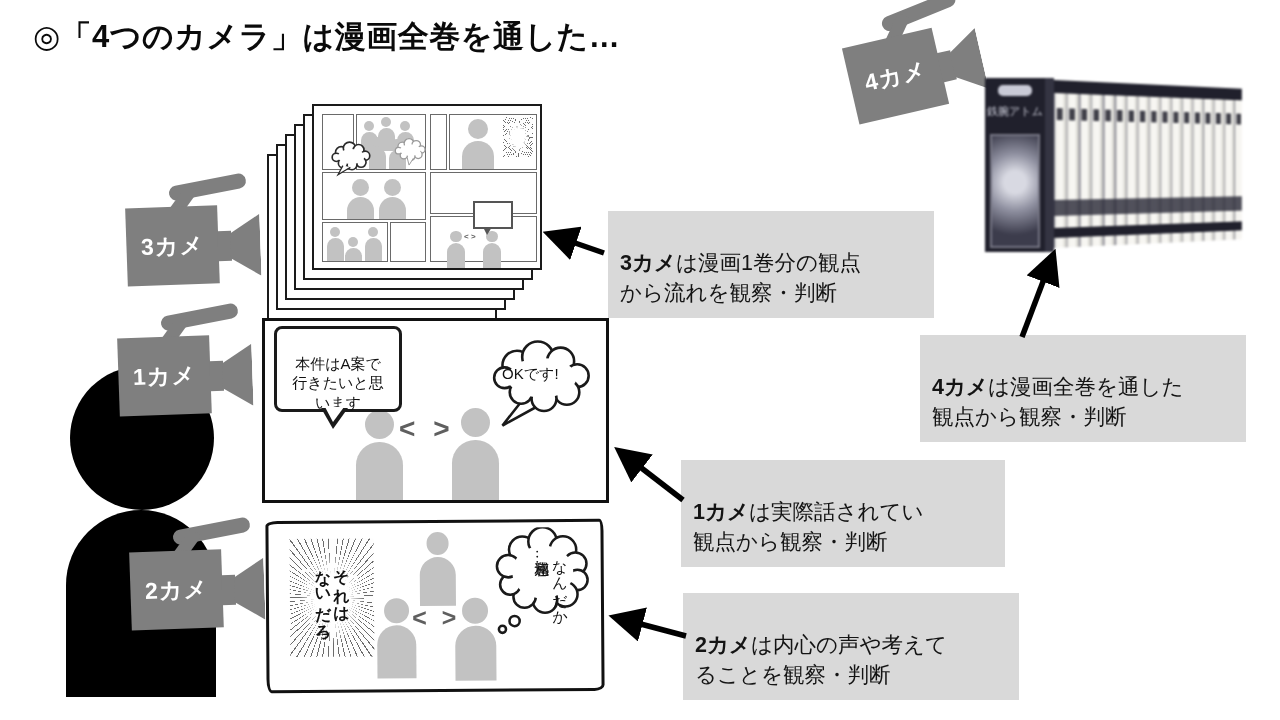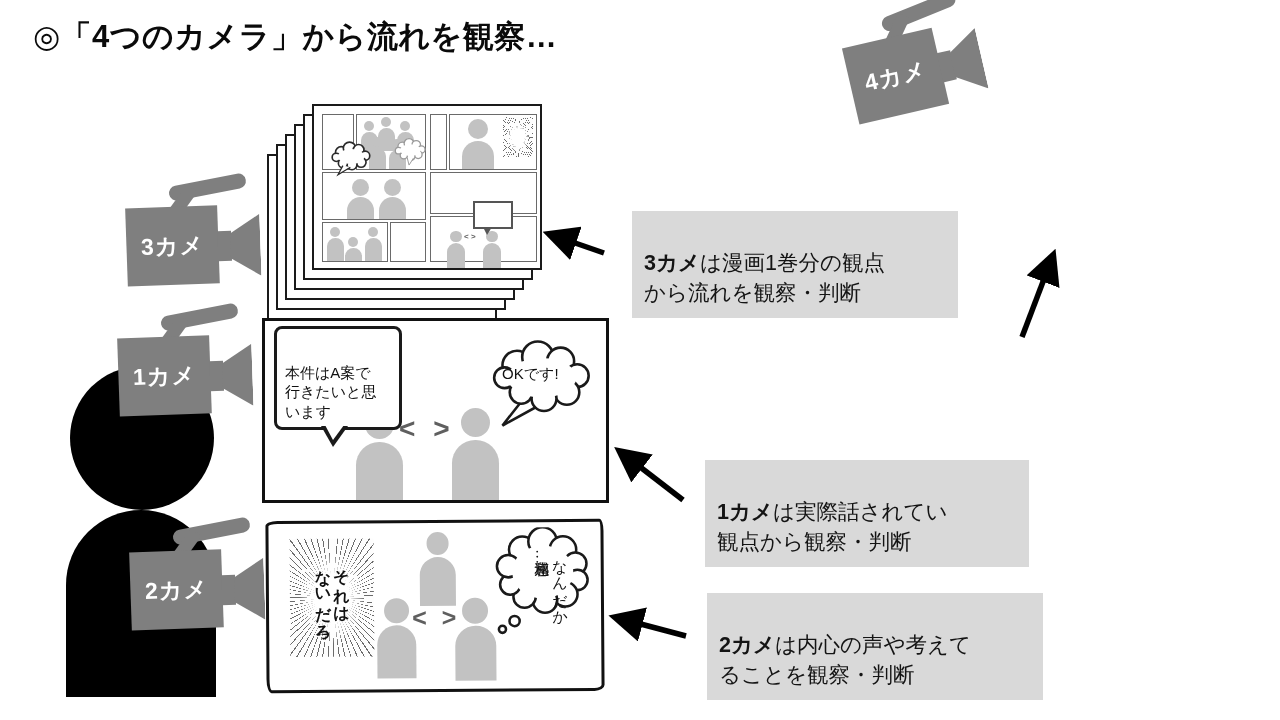--- a/index.html
+++ b/index.html
@@ -34,31 +34,31 @@
   .mini-panel{position:absolute;background:#fff;border:1.5px solid #6a6a6a;overflow:hidden;}
   .burst{background:
      radial-gradient(closest-side,#ffffff 40%,rgba(255,255,255,0) 78%),
      repeating-conic-gradient(#6b6b6b 0deg .9deg,#fdfdfd .9deg 5.4deg);}
   .chev{font-weight:900;color:#5f5f5f;}
   
   .panel1{left:262px;top:318px;width:341px;height:179px;background:#fff;border:3px solid #111;overflow:hidden;}
   .panel2{left:266px;top:520px;width:332px;height:166px;background:#fff;border:3px solid #111;overflow:hidden;
           border-radius:12px 4px 10px 5px / 5px 12px 6px 14px;transform:rotate(-0.4deg);}
   .bubble-rect{position:absolute;left:9px;top:5px;width:106px;height:70px;background:#fff;border:3px solid #1a1a1a;border-radius:8px;
-               padding:14px 8px;font-size:15px;line-height:1.3;white-space:pre-line;z-index:3;}
+               padding:5px 8px;font-size:15px;line-height:1.3;white-space:pre-line;z-index:3;text-align:center;}
   .tail-b{position:absolute;left:44px;bottom:-20px;width:0;height:0;
           border-left:12px solid transparent;border-right:15px solid transparent;border-top:21px solid #1a1a1a;}
   .tail-w{position:absolute;left:48px;bottom:-13px;width:0;height:0;
           border-left:8px solid transparent;border-right:11px solid transparent;border-top:15px solid #fff;}
   .cloud-text{position:absolute;font-size:15px;z-index:3;}
   .vtext{writing-mode:vertical-rl;text-orientation:mixed;white-space:pre-line;}
   .serif{font-family:"Liberation Serif","DejaVu Serif",serif;}
   
   .note{position:absolute;background:#d9d9d9;color:#141414;font-size:21.5px;line-height:1.42;
-        padding:6px 12px 9px;white-space:pre-line;margin-left:24px;}
+        padding:6px 12px 9px;white-space:pre-line;}
   .nb{font-weight:bold;}
   .note3{left:608px;top:211px;width:302px;}
   .note4{left:920px;top:335px;width:302px;}
   .note1{left:681px;top:460px;width:300px;}
   .note2{left:683px;top:593px;width:312px;}
   
   .arrows{left:0;top:0;width:1280px;height:720px;pointer-events:none;z-index:9;}
   
   .boxset{left:985px;top:74px;width:292px;height:180px;filter:blur(0.8px);}
   .box-front{position:absolute;left:0;top:4px;width:60px;height:174px;background:#20202c;}
@@ -78,21 +78,21 @@
        repeating-linear-gradient(90deg,#8b8b95 0 1.5px,#e9e8e4 1.5px 3px,#f7f6f2 3px 10px,#dcdbd5 10px 13px);
      background-size:100% 13px,100% 12px,100% 16px,100% 10px,100% 100%;
      background-position:0 0,0 28px,0 120px,0 148px,0 0;
      background-repeat:no-repeat,no-repeat,no-repeat,no-repeat,repeat;}
 </style>
 </head>
 <body>
 
 <div class="stage">
 
-  <div class="abs title">◎「4つのカメラ」から流れを観察…</div>
+  <div class="abs title">◎「4つのカメラ」は漫画全巻を通した…</div>
 
   <div class="abs sil-head"></div>
   <div class="abs sil-body"></div>
 
   <div class="abs page" style="left:267px;top:154px;"></div>
   <div class="abs page" style="left:276px;top:144px;"></div>
   <div class="abs page" style="left:285px;top:134px;"></div>
   <div class="abs page" style="left:294px;top:124px;"></div>
   <div class="abs page" style="left:303px;top:114px;"></div>
   <div class="abs page page-front">
@@ -246,24 +246,37 @@
         <circle cx="16" cy="38" r="11"></circle>
       </g>
       <ellipse cx="50" cy="44" rx="30" ry="26" fill="#fff"></ellipse>
       <circle cx="22" cy="92" r="5" fill="#fff" stroke="#1a1a1a" stroke-width="2.5"></circle>
       <circle cx="10" cy="100" r="3.5" fill="#fff" stroke="#1a1a1a" stroke-width="2.5"></circle>
     </svg>
     <div class="vtext serif" style="position:absolute;left:252px;top:27px;width:48px;height:76px;font-size:15px;line-height:1.2;">なんだか
 違和感…</div>
   </div>
 
+  <div class="abs boxset">
+    <div class="box-front">
+      <div class="box-logo"></div>
+      <div class="box-title">鉄腕アトム</div>
+      <div class="box-cover"></div>
+    </div>
+    <div class="box-side"></div>
+    <div class="spines"></div>
+  </div>
 
   <div class="note note3">
     <span class="nb">3カメ</span><span>は漫画1巻分の観点
 から流れを観察・判断</span>
+  </div>
+  <div class="note note4">
+    <span class="nb">4カメ</span><span>は漫画全巻を通した
+観点から観察・判断</span>
   </div>
   <div class="note note1">
     <span class="nb">1カメ</span><span>は実際話されてい
 観点から観察・判断</span>
   </div>
   <div class="note note2">
     <span class="nb">2カメ</span><span>は内心の声や考えて
 ることを観察・判断</span>
   </div>
 

